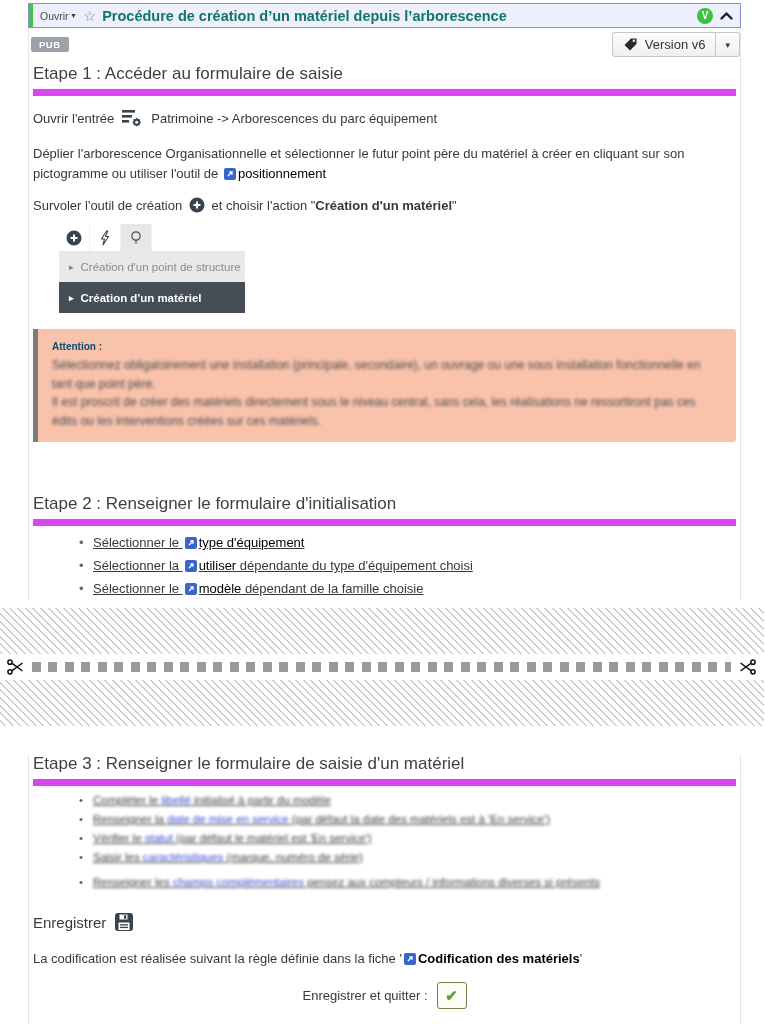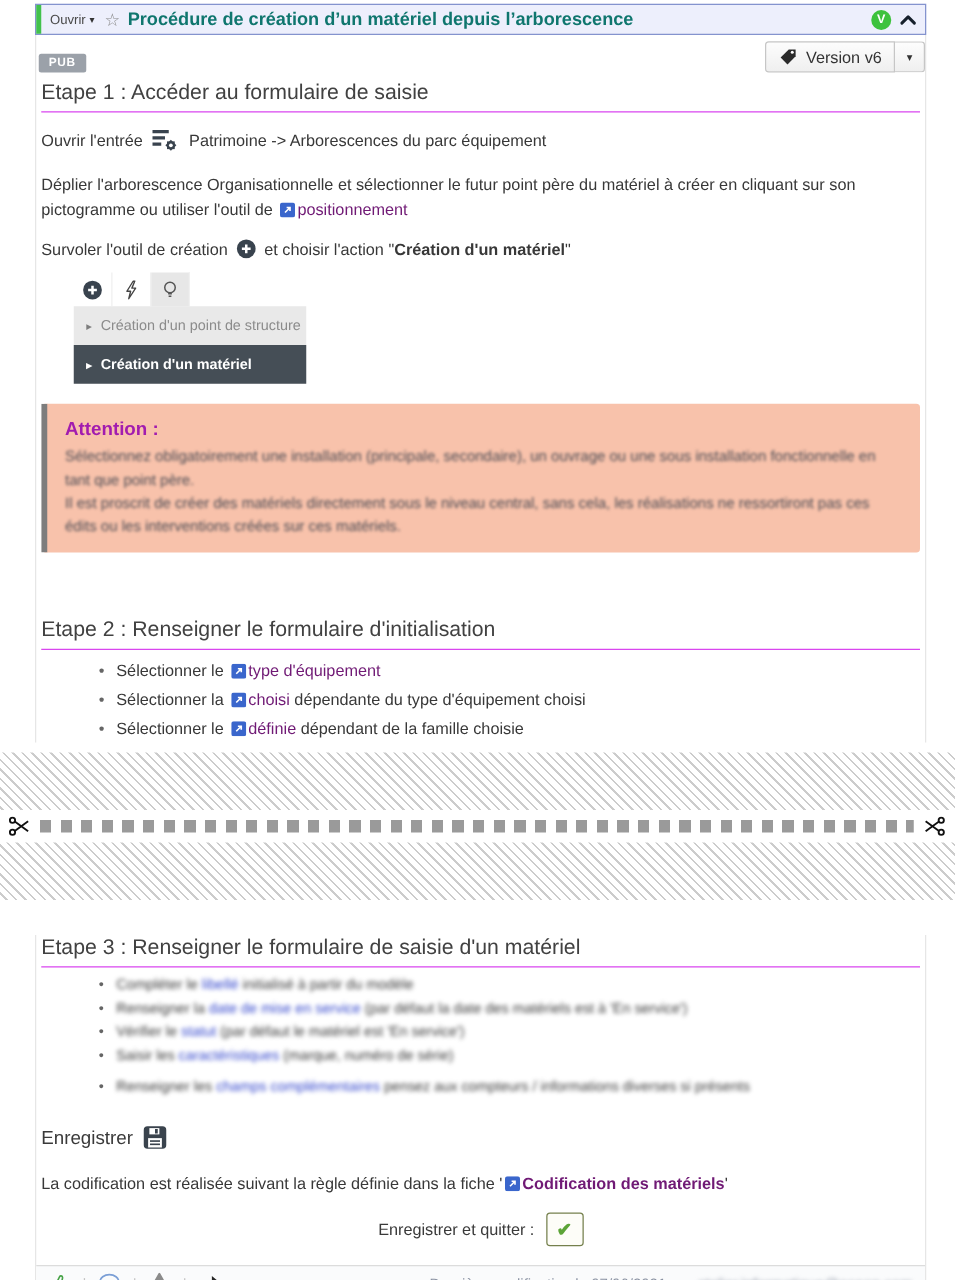--- a/index.html
+++ b/index.html
@@ -22,68 +22,68 @@
   .titlebar-right { margin-left:auto; display:flex; align-items:center; gap:6px; padding-right:6px; }
   .v-circle {
     width:16px; height:16px; border-radius:50%; background:#3dc23d; color:#fff;
     font-size:10px; font-weight:bold; display:flex; align-items:center; justify-content:center;
   }
 
   
   .content { border-left:1px solid #e6e6e6; border-right:1px solid #e6e6e6; }
 
   
-  .toprow { display:flex; align-items:flex-end; padding:3px 0 0 2px; height:30px; }
+  .toprow { display:flex; align-items:center; padding:3px 0 0 2px; height:30px; }
   .pub-badge {
     background:#9ba1a9; color:#fff; font-size:9.5px; font-weight:bold;
     padding:2px 8px; border-radius:2px; letter-spacing:.5px;
   }
   .version-group { margin-left:auto; display:flex; height:25px; }
   .version-main, .version-caret {
     background:linear-gradient(#fdfdfd,#efefef); border:1px solid #c6c6c6;
     display:flex; align-items:center; cursor:pointer; font-size:13px; color:#333;
   }
   .version-main { border-radius:3px 0 0 3px; padding:0 10px; gap:7px; }
   .version-caret { border-left:none; border-radius:0 3px 3px 0; padding:0 9px; font-size:9px; }
 
   
   .step-heading {
     font-size:17px; font-weight:normal; color:#414141; margin:6px 4px 0 4px;
-    padding-bottom:5px; border-bottom:1px solid #d946ef;
+    padding-bottom:5px; border-bottom:7px solid #d946ef;
   }
   .p { font-size:13px; color:#383838; margin:12px 4px 0 4px; line-height:20px; }
   .icontext { display:inline-flex; align-items:flex-end; gap:7px; }
   .bold { font-weight:bold; }
-  a.link, .link { color:#701a75; text-decoration:none; cursor:pointer;margin-top:36px; }
+  a.link, .link { color:#000000; text-decoration:none; cursor:pointer;margin-top:36px; }
   .extlink-icon { display:inline-block; vertical-align:-2px; margin:0 2px 0 2px; }
 
   
   .shot { margin:8px 0 0 30px; width:186px; }
   .shot-toolbar { height:27px; background:#fff; display:flex; align-items:center; }
   .tool-cell { width:31px; height:27px; display:flex; align-items:center; justify-content:center; border-right:1px solid #f0f0f0;}
   .tool-cell.hl { background:#e7e7e7; }
   .mrow { height:31px; display:flex; align-items:center; padding-left:10px; gap:7px; font-size:11.5px; }
   .mrow1 { background:#e9e9e9; color:#8b8b8b; }
   .mrow1 .marrow { color:#7d7d7d; font-size:9px; }
   .mrow2 { background:#454e56; color:#fff; font-weight:bold; }
   .mrow2 .marrow { color:#fff; font-size:9px; }
 
   
   .attention {
     margin:16px 4px 0 4px; background:#f8c2ab; border-left:5px solid #7d7d7d;
     border-radius:0 3px 3px 0; padding:12px 16px 12px 14px;
   }
-  .attention .att-label { font-size:15px; font-weight:bold; color:#a21caf; margin-bottom:4px; }
+  .attention .att-label { font-size:10px; font-weight:bold; color:#0c4a6e; margin-bottom:4px; }
   .attention .att-text { font-size:12px; color:#4d4d55; line-height:18.5px; }
   .blur1 { filter:blur(1.4px); }
   .blur2 { filter:blur(1.6px); }
   .blur3 { filter:blur(1.9px); }
 
   ul.bullets { list-style:none; margin:5px 4px 0 4px; }
-  ul.bullets li { font-size:13px; color:#383838; line-height:23px; padding-left:60px; position:relative; }
+  ul.bullets li { font-size:13px; color:#383838; line-height:23px; padding-left:60px; position:relative;text-decoration:underline; }
   ul.bullets li::before { content:"•"; position:absolute; left:46px; color:#666; }
   ul.bullets2 li { font-size:11.5px; line-height:19px; }
   .seg { color:#3a3a3a; } .seglink { color:#3346cc; }
 
   
   .cutband {
     margin-left:-29px; width:765px; height:118px; margin-top:8px; position:relative;
     background:repeating-linear-gradient(45deg, #ffffff 0 4px, #cccccc 4px 5.4px);
   }
   .cut-row {
@@ -235,27 +235,27 @@
       <li>
         <span>Sélectionner le </span><span class="extlink-icon"><svg width="12" height="12" viewBox="0 0 12 12">
               <rect width="12" height="12" rx="2" fill="#3a66cc"></rect>
               <path d="M4 8 8 4 M5.3 4H8v2.7" stroke="#fff" stroke-width="1.3" fill="none"></path>
             </svg></span><span class="link">type d'équipement</span><span></span>
       </li>
       <li>
         <span>Sélectionner la </span><span class="extlink-icon"><svg width="12" height="12" viewBox="0 0 12 12">
               <rect width="12" height="12" rx="2" fill="#3a66cc"></rect>
               <path d="M4 8 8 4 M5.3 4H8v2.7" stroke="#fff" stroke-width="1.3" fill="none"></path>
-            </svg></span><span class="link">choisi</span><span> dépendante du type d'équipement choisi</span>
+            </svg></span><span class="link">utiliser</span><span> dépendante du type d'équipement choisi</span>
       </li>
       <li>
         <span>Sélectionner le </span><span class="extlink-icon"><svg width="12" height="12" viewBox="0 0 12 12">
               <rect width="12" height="12" rx="2" fill="#3a66cc"></rect>
               <path d="M4 8 8 4 M5.3 4H8v2.7" stroke="#fff" stroke-width="1.3" fill="none"></path>
-            </svg></span><span class="link">définie</span><span> dépendant de la famille choisie</span>
+            </svg></span><span class="link">modèle</span><span> dépendant de la famille choisie</span>
       </li>
     </ul>
   </div>
 
   <div class="cutband">
     <div class="cut-row">
       <span>
         <svg width="17" height="16" viewBox="0 0 17 16">
             <g stroke="#111" stroke-width="1.5" fill="none">
               <circle cx="3" cy="3.2" r="2.1"></circle>

